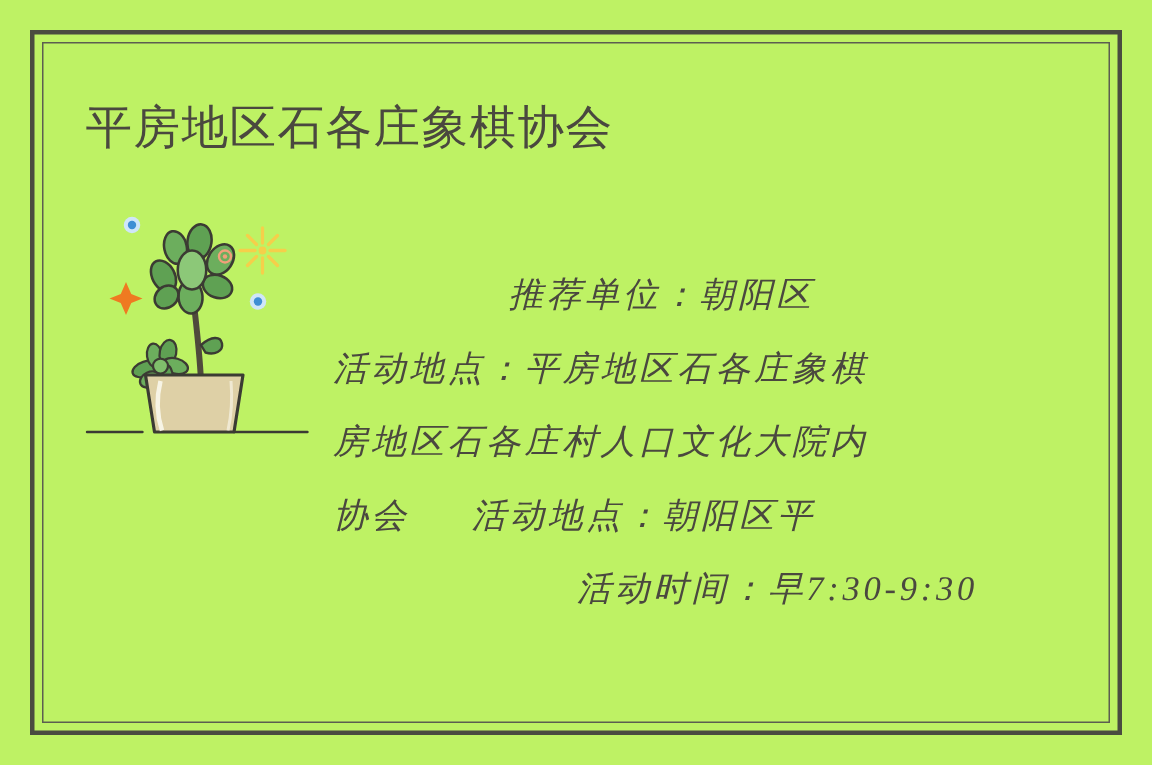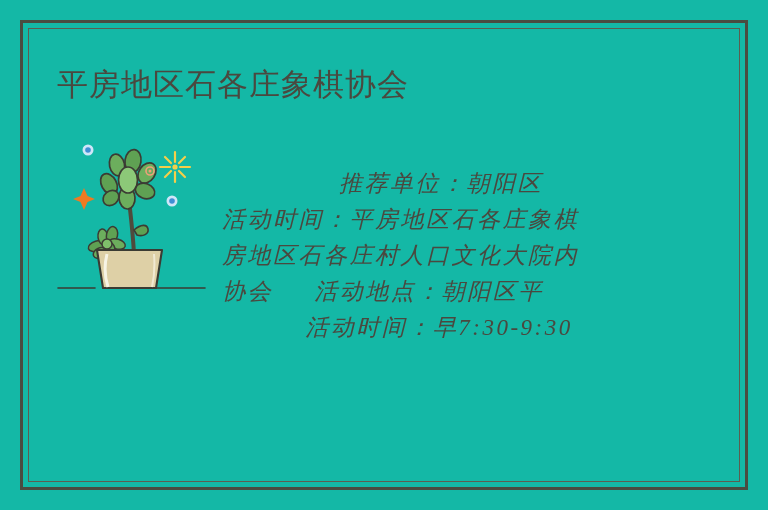--- a/index.html
+++ b/index.html
@@ -10,21 +10,21 @@
     width: 768px;
     height: 510px;
     background: #fdfdf4;
     font-family: "Liberation Sans", sans-serif;
     overflow: hidden;
   }
   .card {
     position: relative;
     width: 768px;
     height: 510px;
-    background: #14b8a6;
+    background: #bef264;
     box-sizing: border-box;
   }
   
   .frame-outer {
     position: absolute;
     left: 20px;
     top: 20px;
     right: 20px;
     bottom: 20px;
     border: 3px solid #4a4c40;
@@ -75,26 +75,27 @@
     color: #4a483f;
     font-family: "Liberation Serif", serif;
     font-style: italic;
     font-size: 23px;
     line-height: 36px;
     letter-spacing: 2.5px;
   }
   .body-line {
     display: block;
     white-space: pre;
+    margin-top: 13px;
   }
   .line-1 { text-align: center; padding-left: 8px; }
   .line-2 { text-align: left; }
   .line-3 { text-align: left; }
   .line-4 { text-align: left; }
-  .line-5 { text-align: center; padding-left: 4px; }
+  .line-5 { text-align: right; padding-left: 4px; }
 </style>
 </head>
 <body>
 
 <div class="card">
 
   <div class="frame-outer"></div>
   <div class="frame-inner"></div>
 
   <div class="title">平房地区石各庄象棋协会</div>
@@ -165,19 +166,19 @@
 
       <g>
         <circle cx="117" cy="63" r="5.5" fill="#cfe6f8"></circle>
         <circle cx="117" cy="63" r="2.8" fill="#3f8fd4"></circle>
       </g>
     </svg>
   </div>
 
   <div class="body-text">
     <span class="body-line line-1">推荐单位：朝阳区</span>
-    <span class="body-line line-2">活动时间：平房地区石各庄象棋</span>
+    <span class="body-line line-2">活动地点：平房地区石各庄象棋</span>
     <span class="body-line line-4">房地区石各庄村人口文化大院内</span>
     <span class="body-line line-3">协会     活动地点：朝阳区平</span>
     <span class="body-line line-5">活动时间：早7:30-9:30</span>
   </div>
 
 </div>
 
 </body></html>

